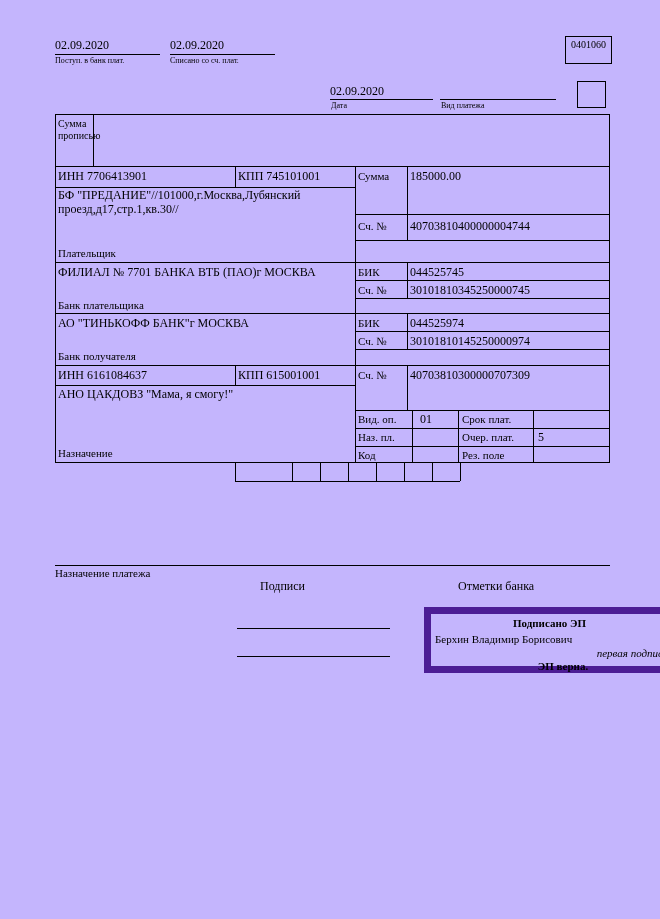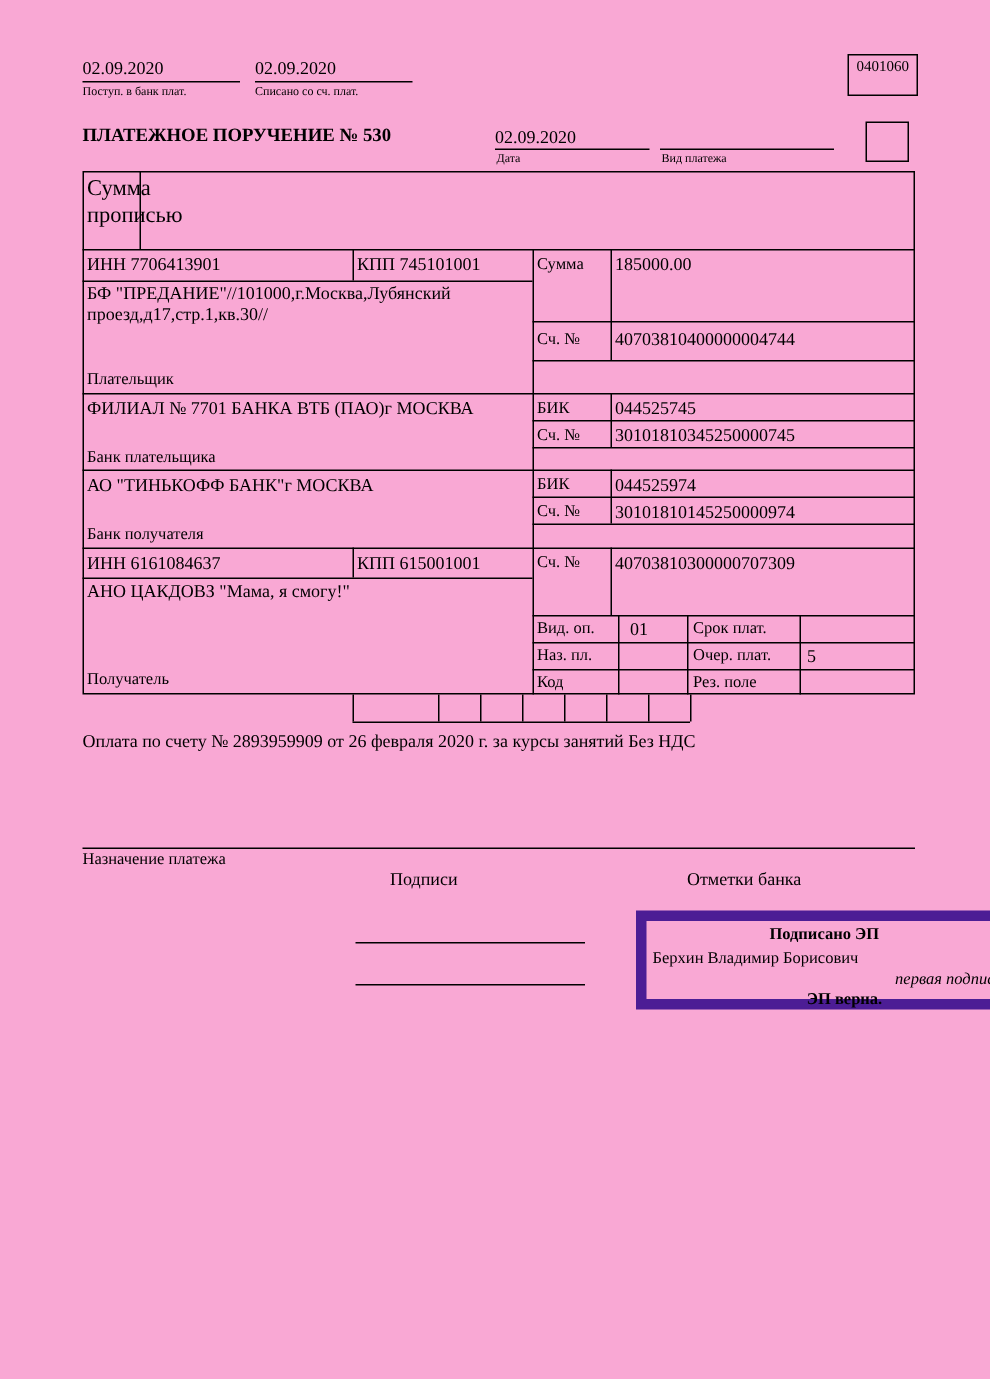--- a/index.html
+++ b/index.html
@@ -1,17 +1,17 @@
 <!DOCTYPE html>
 <html style="--stamp-blue: #2222cc;"><head>
 <meta charset="utf-8">
 <style>
   * { margin:0; padding:0; box-sizing:border-box; }
   body { background:#ffffff; font-family:"Liberation Serif", serif; color:#000; }
-  .page { position:relative; width:660px; height:919px; background:#f9a8d4; overflow:hidden; }
+  .page { position:relative; width:660px; height:919px; background:#c4b5fd; overflow:hidden; }
   .abs { position:absolute; white-space:nowrap; }
   .wrap { white-space:normal; line-height:1.18; }
   .hl { position:absolute; height:0; border-top:1px solid #000; }
   .vl { position:absolute; width:0; border-left:1px solid #000; }
   .box { position:absolute; border:1px solid #000; }
   .txt { font-size:12px; }
   .lbl { font-size:11px; }
   .sm  { font-size:8px;font-family:Liberation Serif, serif; }
   .title { font-size:12.5px; font-weight:bold; }
   .center { text-align:center; }
@@ -34,33 +34,32 @@
   <div class="abs txt" style="left:55px;top:38px">02.09.2020</div>
   <div class="hl" style="left:55px;top:54px;width:105px"></div>
   <div class="abs sm" style="left:55px;top:56px">Поступ. в банк плат.</div>
 
   <div class="abs txt" style="left:170px;top:38px">02.09.2020</div>
   <div class="hl" style="left:170px;top:54px;width:105px"></div>
   <div class="abs sm" style="left:170px;top:56px">Списано со сч. плат.</div>
 
   <div class="box center" style="left:565px;top:36px;width:47px;height:28px;font-size:10px;line-height:16px">0401060</div>
 
-  <div class="abs title" style="left:55px;top:83px">ПЛАТЕЖНОЕ ПОРУЧЕНИЕ № 530</div>
   <div class="abs txt" style="left:330px;top:84px">02.09.2020</div>
   <div class="hl" style="left:330px;top:99px;width:103px"></div>
   <div class="abs sm" style="left:331px;top:101px">Дата</div>
   <div class="hl" style="left:440px;top:99px;width:116px"></div>
   <div class="abs sm" style="left:441px;top:101px">Вид платежа</div>
   <div class="box" style="left:577px;top:81px;width:29px;height:27px"></div>
 
   <div class="box" style="left:55px;top:114px;width:555px;height:349px"></div>
 
   <div class="vl" style="left:93px;top:114px;height:52px"></div>
   <div class="hl" style="left:55px;top:166px;width:555px"></div>
-  <div class="abs wrap" style="left:58px;top:118px;width:36px;font-size:15px">Сумма прописью</div>
+  <div class="abs wrap" style="left:58px;top:118px;width:36px;font-size:10px">Сумма прописью</div>
 
   <div class="hl" style="left:55px;top:187px;width:300px"></div>
   <div class="hl" style="left:355px;top:214px;width:255px"></div>
   <div class="hl" style="left:355px;top:240px;width:255px"></div>
   <div class="hl" style="left:55px;top:262px;width:555px"></div>
   <div class="hl" style="left:355px;top:280px;width:255px"></div>
   <div class="hl" style="left:355px;top:298px;width:255px"></div>
   <div class="hl" style="left:55px;top:313px;width:555px"></div>
   <div class="hl" style="left:355px;top:331px;width:255px"></div>
   <div class="hl" style="left:355px;top:349px;width:255px"></div>
@@ -104,21 +103,21 @@
   <div class="abs lbl" style="left:358px;top:335px">Сч. №</div>
   <div class="abs txt" style="left:410px;top:334px">30101810145250000974</div>
   <div class="abs lbl" style="left:58px;top:350px">Банк получателя</div>
 
   <div class="abs txt" style="left:58px;top:368px">ИНН 6161084637</div>
   <div class="abs txt" style="left:238px;top:368px">КПП 615001001</div>
   <div class="abs lbl" style="left:358px;top:369px">Сч. №</div>
   <div class="abs txt" style="left:410px;top:368px">40703810300000707309</div>
 
   <div class="abs txt wrap" style="left:58px;top:387px;width:295px">АНО ЦАКДОВЗ "Мама, я смогу!"</div>
-  <div class="abs lbl" style="left:58px;top:447px">Получатель</div>
+  <div class="abs lbl" style="left:58px;top:447px">Назначение</div>
 
   <div class="abs lbl" style="left:358px;top:413px">Вид. оп.</div>
   <div class="abs txt" style="left:420px;top:412px">01</div>
   <div class="abs lbl" style="left:462px;top:413px">Срок плат.</div>
 
   <div class="abs lbl" style="left:358px;top:431px">Наз. пл.</div>
   <div class="abs lbl" style="left:462px;top:431px">Очер. плат.</div>
   <div class="abs txt" style="left:538px;top:430px">5</div>
 
   <div class="abs lbl" style="left:358px;top:449px">Код</div>
@@ -127,21 +126,20 @@
   <div class="vl" style="left:235px;top:463px;height:18px"></div>
   <div class="vl" style="left:292px;top:463px;height:18px"></div>
   <div class="vl" style="left:320px;top:463px;height:18px"></div>
   <div class="vl" style="left:348px;top:463px;height:18px"></div>
   <div class="vl" style="left:376px;top:463px;height:18px"></div>
   <div class="vl" style="left:404px;top:463px;height:18px"></div>
   <div class="vl" style="left:432px;top:463px;height:18px"></div>
   <div class="vl" style="left:460px;top:463px;height:18px"></div>
   <div class="hl" style="left:235px;top:481px;width:225px"></div>
 
-  <div class="abs txt" style="left:55px;top:487px">Оплата по счету № 2893959909 от 26 февраля 2020 г. за курсы занятий Без НДС</div>
   <div class="hl" style="left:55px;top:565px;width:555px"></div>
   <div class="abs lbl" style="left:55px;top:567px">Назначение платежа</div>
 
   <div class="abs txt" style="left:260px;top:579px">Подписи</div>
   <div class="abs txt" style="left:458px;top:579px">Отметки банка</div>
 
 
   <div class="hl" style="left:237px;top:628px;width:153px"></div>
   <div class="hl" style="left:237px;top:656px;width:153px"></div>
 

